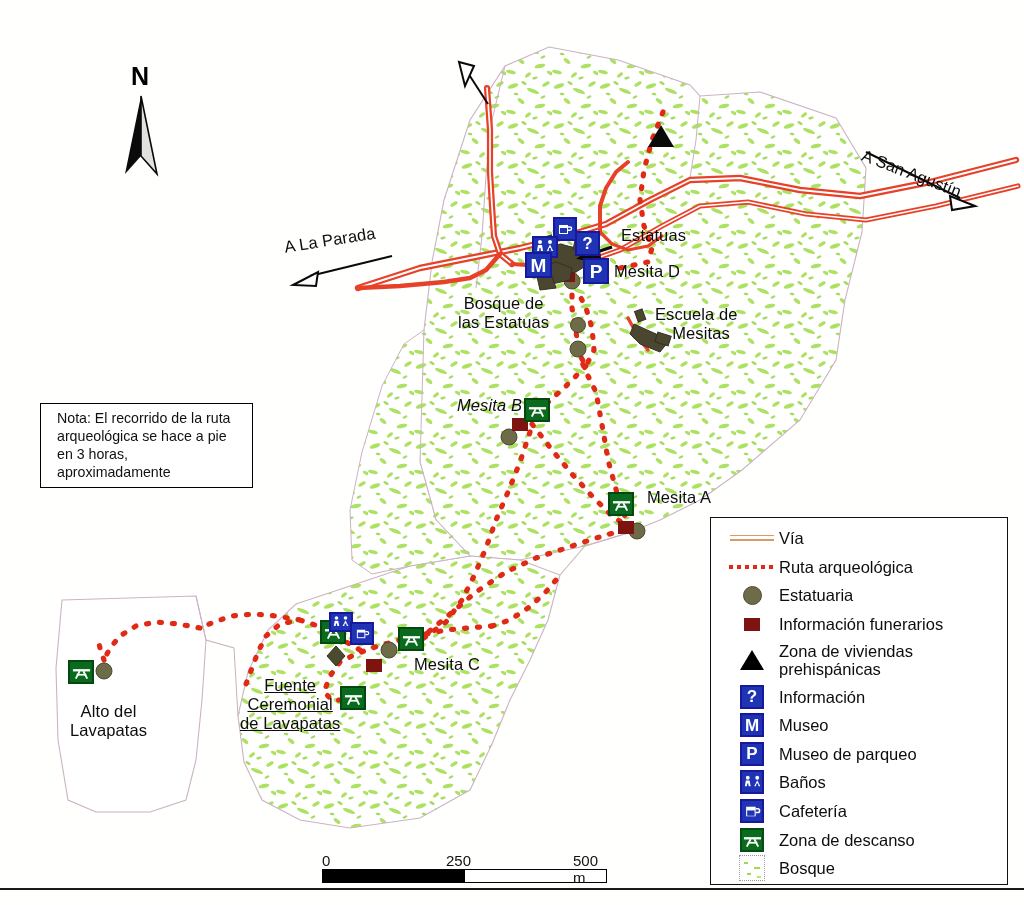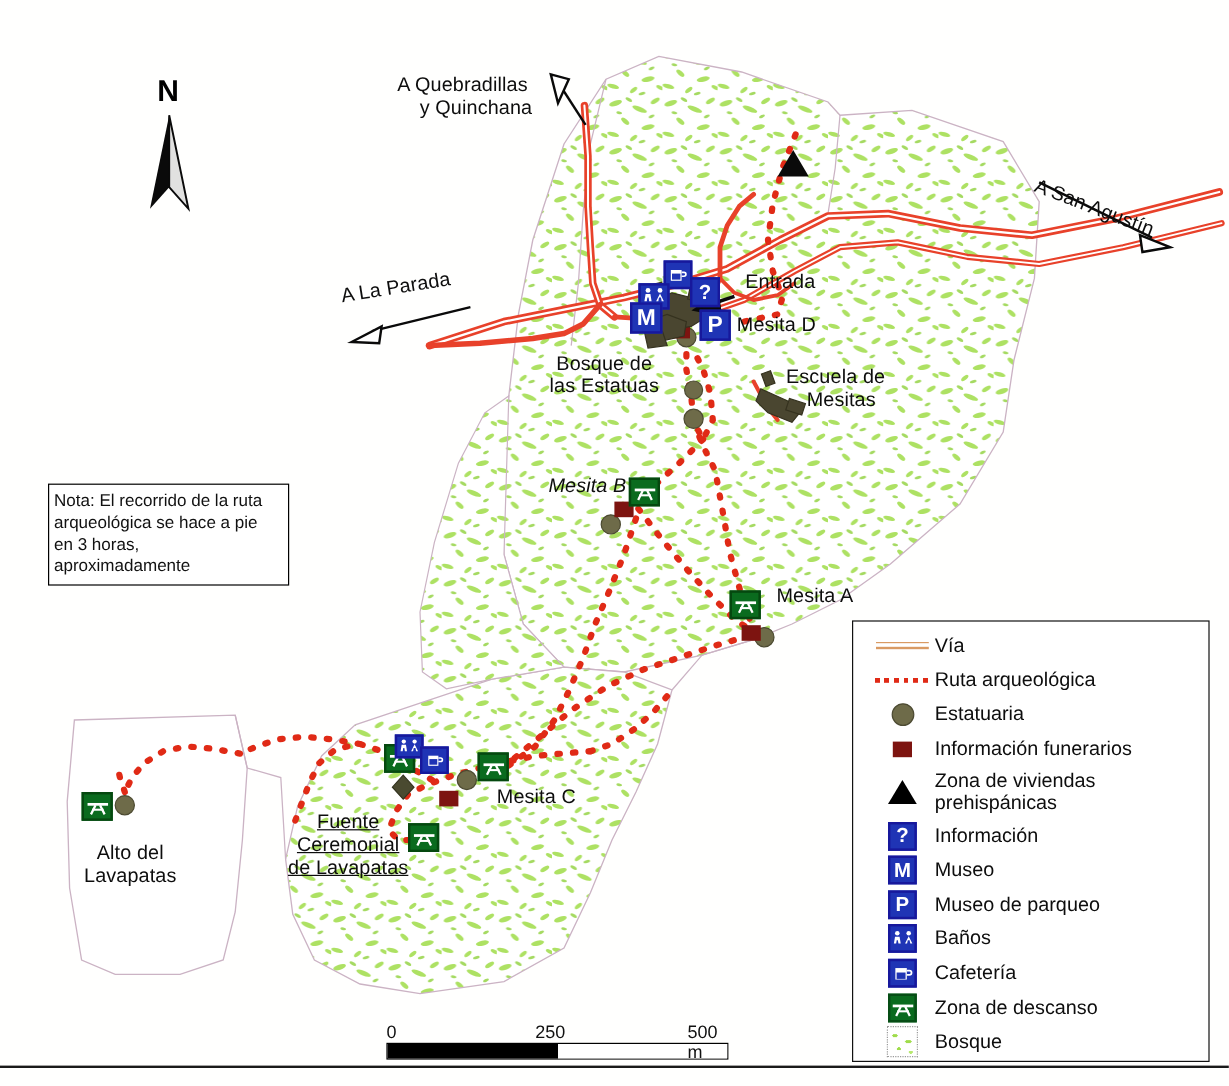--- a/index.html
+++ b/index.html
@@ -22,21 +22,21 @@
     letter-spacing:.1px;
   }
   .lbl-road{font-size:16.5px;}
   .lbl-place{font-size:16.5px;}
   .lbl-place-c{text-align:center;}
 
   
   #note-box{
     position:absolute;left:40px;top:403px;width:188px;
     border:1.4px solid #000;background:#fff;
-    padding:5px 7px 6px 4px;
+    padding:5px 7px 6px 16px;
     font-size:14.2px;line-height:1.27;color:#111;
   }
 
   
   #north-letter{
     position:absolute;left:131px;top:62px;
     font-size:25px;font-weight:600;color:#000;
   }
 
   
@@ -366,28 +366,26 @@
     </svg>
   </div>
   <div class="mapicon mi-blue" style="left:350px;top:622px;width:24px;height:23px;">
     <svg width="15" height="15" viewBox="0 0 16 16" aria-hidden="true">
       <rect x="2" y="4" width="9" height="9" fill="#ffffff"></rect>
       <rect x="3" y="7" width="7" height="5" fill="#1f34b5"></rect>
       <path d="M11 6 h2 a1.6 1.6 0 0 1 0 3.2 h-2" fill="none" stroke="#ffffff" stroke-width="1.4"></path>
     </svg>
   </div>
 
-  <div class="maplabel lbl-road" style="left:331px;top:62px;">A Quebradillas
-    y Quinchana</div>
 
   <div class="maplabel lbl-road" style="left:283px;top:238px;transform:rotate(-9deg);transform-origin:left top;">A La Parada</div>
 
   <div class="maplabel lbl-road" style="left:866px;top:146px;transform:rotate(21deg);transform-origin:left top;">A San Agustín</div>
 
-  <div class="maplabel lbl-place" style="left:621px;top:226px;">Entrada</div>
+  <div class="maplabel lbl-place" style="left:621px;top:226px;">Estatuas</div>
 
   <div class="maplabel lbl-place" style="left:614px;top:262px;">Mesita D</div>
 
   <div class="maplabel lbl-place lbl-place-c" style="left:458px;top:294px;">Bosque de
 las Estatuas</div>
 
   <div class="maplabel lbl-place lbl-place-c" style="left:655px;top:305px;">Escuela de
   Mesitas</div>
 
   <div class="maplabel lbl-place" style="left:457px;top:396px;font-style:italic;">Mesita B</div>

